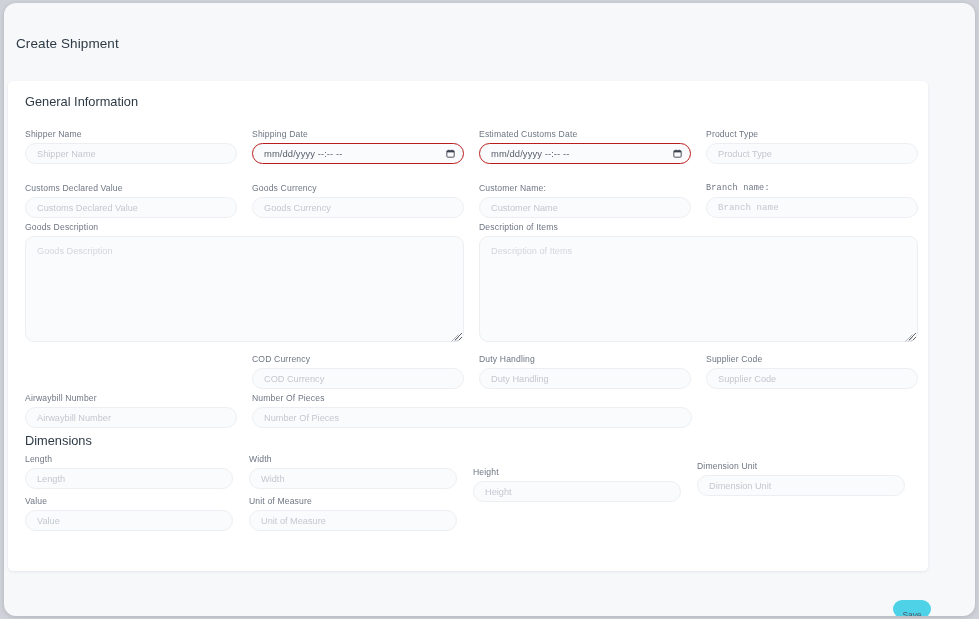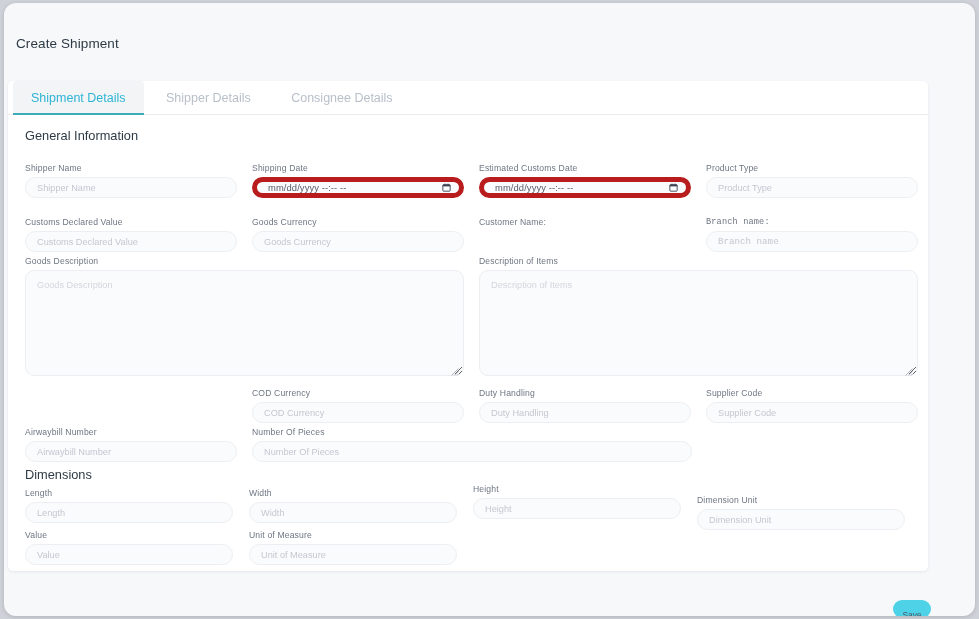--- a/index.html
+++ b/index.html
@@ -123,21 +123,21 @@
     border-radius: 9px;
     padding: 8px 11px;
     line-height: 1.35;
     resize: both;
   }
   textarea.control::placeholder { color: #d3d6dd; }
   
   .datetime-faux {
     width: 100%;
     height: 21px;
-    border: 5px solid #b91c1c;
+    border: 1px solid #b91c1c;
     border-radius: 11px;
     background: #fafbfc;
     padding: 0 8px 0 11px;
     display: flex;
     align-items: center;
     justify-content: space-between;
     cursor: text;
   }
   .datetime-faux .dt-text {
     font-size: 9.4px;
@@ -176,25 +176,20 @@
 </style>
 </head>
 <body>
 
 <div id="window-frame">
 
   <div id="page-title">Create Shipment</div>
 
   <div id="content-card">
 
-    <div id="tab-bar">
-      <button class="tab active">Shipment Details</button>
-      <button class="tab">Shipper Details</button>
-      <button class="tab">Consignee Details</button>
-    </div>
 
     <div id="form-body">
 
       <div class="section-heading">General Information</div>
 
       <div class="field" style="left:17px; top:48px; width:212px;">
         <div class="field-label">Shipper Name</div>
         <input class="control" type="text" placeholder="Shipper Name" style="">
       </div>
 
@@ -234,20 +229,21 @@
         <input class="control" type="text" placeholder="Customs Declared Value" style="">
       </div>
 
       <div class="field" style="left:244px; top:102px; width:212px;">
         <div class="field-label">Goods Currency</div>
         <input class="control" type="text" placeholder="Goods Currency" style="">
       </div>
 
       <div class="field" style="left:471px; top:102px; width:212px;">
         <div class="field-label">Customer Name:</div>
+        <input class="control" type="text" placeholder="Customer Name" style="">
       </div>
 
       <div class="field" style="left:698px; top:102px; width:212px;font-family:Liberation Mono, monospace;">
         <div class="field-label">Branch name:</div>
         <input class="control" type="text" placeholder="Branch name" style="">
       </div>
 
       <div class="field" style="left:17px; top:141px; width:439px;">
         <div class="field-label">Goods Description</div>
         <div style="position:relative;">
@@ -299,21 +295,21 @@
       <div class="field" style="left:17px; top:373px; width:208px;">
         <div class="field-label">Length</div>
         <input class="control" type="text" placeholder="Length" style="">
       </div>
 
       <div class="field" style="left:241px; top:373px; width:208px;">
         <div class="field-label">Width</div>
         <input class="control" type="text" placeholder="Width" style="">
       </div>
 
-      <div class="field" style="left:465px; top:369px; width:208px;">
+      <div class="field" style="left:465px; top:386px; width:208px;">
         <div class="field-label">Height</div>
         <input class="control" type="text" placeholder="Height" style="">
       </div>
 
       <div class="field" style="left:689px; top:380px; width:208px;">
         <div class="field-label">Dimension Unit</div>
         <input class="control" type="text" placeholder="Dimension Unit" style="">
       </div>
 
       <div class="field" style="left:17px; top:415px; width:208px;">

